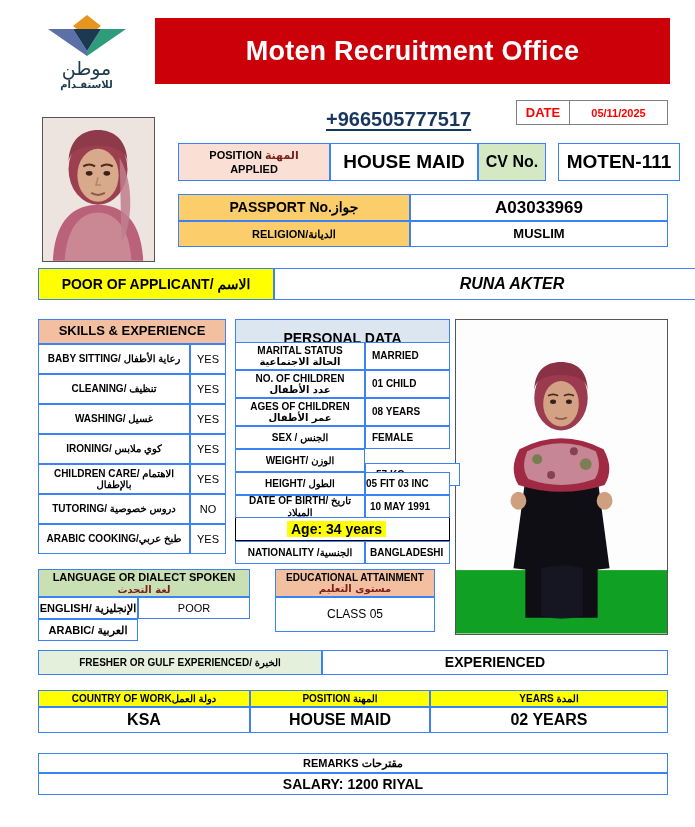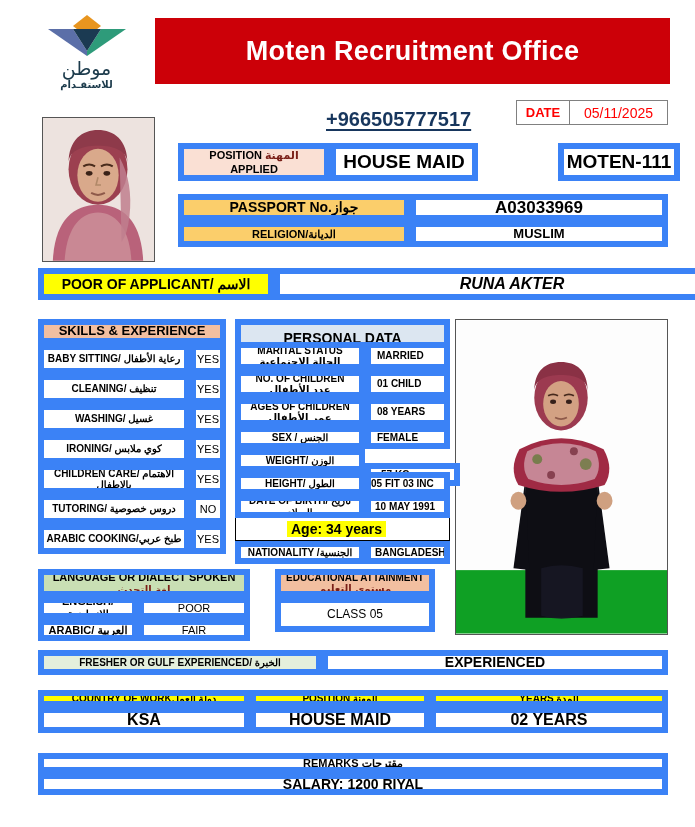--- a/index.html
+++ b/index.html
@@ -77,21 +77,21 @@
   }
   .date-label {
     width: 52px;
     display: flex; align-items: center; justify-content: center;
     font-size: 13px; font-weight: bold; color: #FF0000;
     border-right: 1px solid #808080;
   }
   .date-value {
     flex: 1;
     display: flex; align-items: center; justify-content: center;
-    font-size: 14px; font-weight: normal; color: #FF0000;
+    font-size: 11px; font-weight: bold; color: #FF0000;
   }
 
   
   .photo-portrait {
     position: absolute;
     left: 42px; top: 117px;
     width: 113px; height: 145px;
     border: 1px solid #555;
     box-sizing: border-box;
     overflow: hidden;
@@ -103,21 +103,21 @@
     width: 213px; height: 316px;
     border: 1px solid #555;
     box-sizing: border-box;
     overflow: hidden;
     background: #ffffff;
   }
 
   
   .cell {
     position: absolute;
-    border: 6px solid #3b82f6;
+    border: 1px solid #3b82f6;
     box-sizing: border-box;
     display: flex;
     align-items: center;
     justify-content: center;
     text-align: center;
     background: #ffffff;
     font-size: 11px;
     line-height: 1.15;
     overflow: hidden;
   }
@@ -233,20 +233,21 @@
   </div>
 
   <div class="cell lbl-peach stack2" style="left:178px; top:143px; width:152px; height:38px;">
     <div>
       <span class="b t11">POSITION</span>
       <span class="ar t11">المهنة</span>
     </div>
     <div class="b t11">APPLIED</div>
   </div>
   <div class="cell b t19" style="left:330px; top:143px; width:148px; height:38px;">HOUSE MAID</div>
+  <div class="cell lbl-green b t16" style="left:478px; top:143px; width:68px; height:38px;">CV No.</div>
   <div class="cell b t19" style="left:546px; top:143px; width:122px; height:38px;margin-left:12px;">MOTEN-111</div>
 
   <div class="cell lbl-amber b t14" style="left:178px; top:194px; width:232px; height:27px;">PASSPORT No.جواز</div>
   <div class="cell b t17" style="left:410px; top:194px; width:258px; height:27px;">A03033969</div>
   <div class="cell lbl-amber b t11" style="left:178px; top:221px; width:232px; height:26px;">RELIGION/الديانة</div>
   <div class="cell b t13" style="left:410px; top:221px; width:258px; height:26px;">MUSLIM</div>
 
   <div class="cell lbl-yellow b t14" style="left:38px; top:268px; width:236px; height:32px;">POOR OF APPLICANT/ الاسم</div>
   <div class="cell b t16" style="left:274px; top:268px; width:476px; height:32px;font-style:italic;">RUNA AKTER</div>
 
@@ -312,21 +313,20 @@
   <div class="cell b t10" style="left:235px; top:541px; width:130px; height:23px;">NATIONALITY /الجنسية</div>
   <div class="cell b t10" style="left:365px; top:541px; width:85px; height:23px; justify-content:flex-start; padding-left:4px;">BANGLADESHI</div>
 
   <div class="cell lbl-green2 stack2" style="left:38px; top:569px; width:212px; height:28px;">
     <div class="b t11">LANGUAGE OR DIALECT SPOKEN</div>
     <div class="ar t10">لغة التحدث</div>
   </div>
   <div class="cell b t11" style="left:38px; top:597px; width:100px; height:22px;">ENGLISH/ الإنجليزية</div>
   <div class="cell t11" style="left:138px; top:597px; width:112px; height:22px;">POOR</div>
   <div class="cell b t11" style="left:38px; top:619px; width:100px; height:22px;">ARABIC/  العربية</div>
-  <div class="cell t11" style="left:138px; top:619px; width:112px; height:22px;">FAIR</div>
 
   <div class="cell lbl-peach2 stack2" style="left:275px; top:569px; width:160px; height:28px;">
     <div class="b t10">EDUCATIONAL ATTAINMENT</div>
     <div class="ar t10">مستوى التعليم</div>
   </div>
   <div class="cell t12" style="left:275px; top:597px; width:160px; height:35px;">CLASS 05</div>
 
   <div class="cell lbl-green3 b t10" style="left:38px; top:650px; width:284px; height:25px;">FRESHER OR GULF EXPERIENCED/ الخبرة</div>
   <div class="cell b t14" style="left:322px; top:650px; width:346px; height:25px;">EXPERIENCED</div>
 

